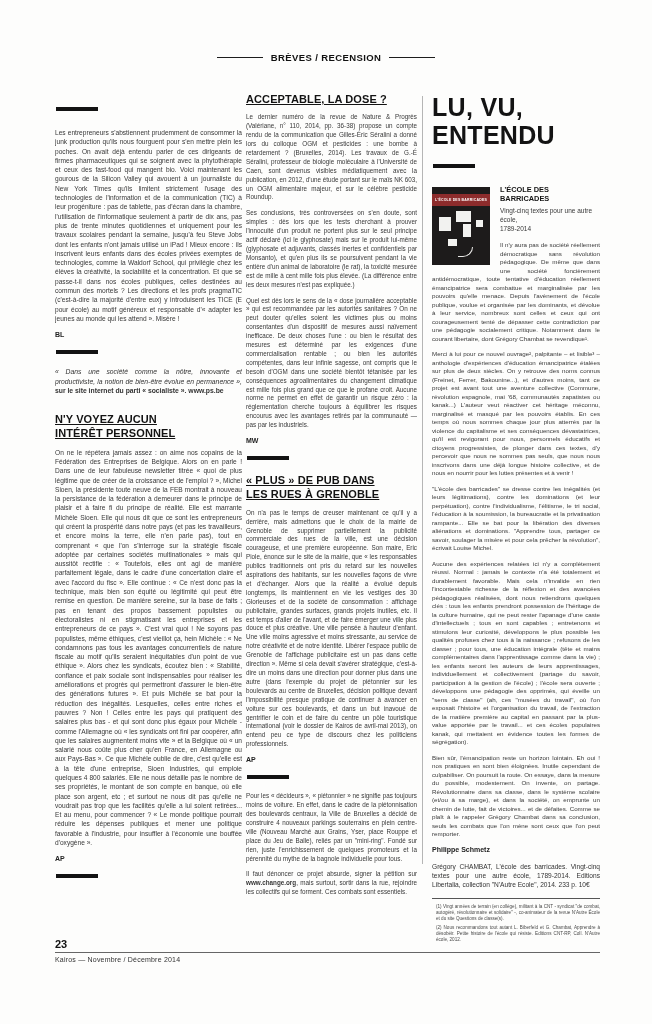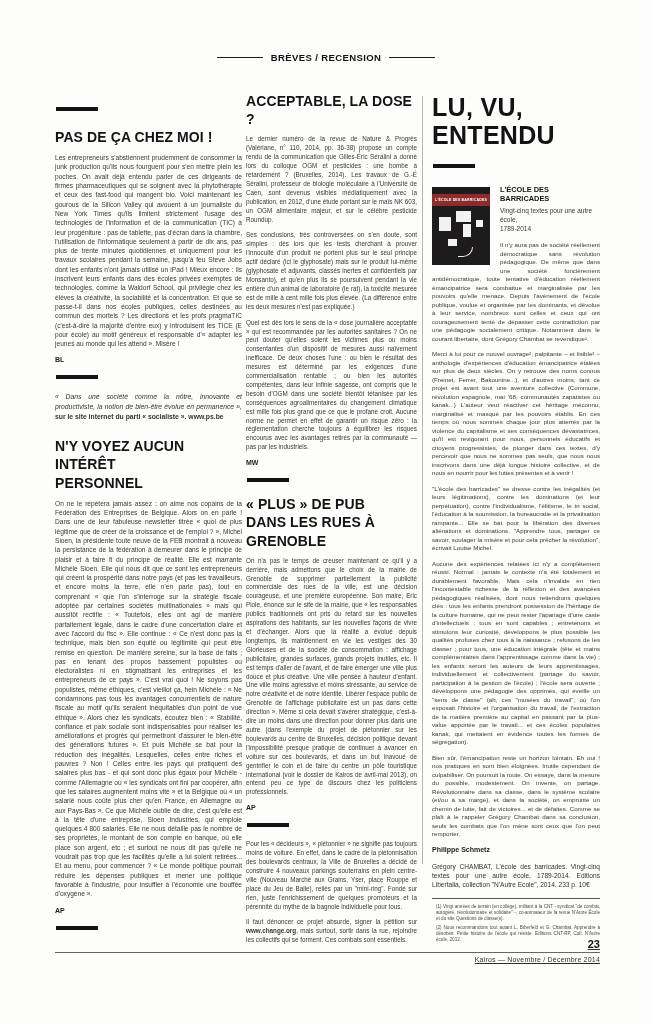--- a/index.html
+++ b/index.html
@@ -12,21 +12,21 @@
   .col{position:absolute;top:92px;height:852px;overflow:hidden;}
   .col-l{left:55px;width:187px;}
   .col-m{left:246px;width:171px;}
   .col-r{left:432px;width:168px;}
   .vdiv{position:absolute;left:422px;top:96px;width:1px;height:768px;background:#b5b5b5;}
   
   .big{font-size:28px;font-weight:bold;color:#131313;letter-spacing:.4px;line-height:1.02;margin:2px 0 0;}
   .big-r{font-size:25px;font-weight:bold;color:#131313;letter-spacing:.3px;line-height:1.1;margin:2px 0 0;}
   .rulet{width:42px;height:4px;background:#131313;border:none;margin:15px 0 17px 1px;}
   .rules{width:42px;height:4px;background:#131313;border:none;margin:12px 0 13px 1px;}
-  .h-art{font-size:14px;font-weight:bold;color:#131313;line-height:1.3;margin:0 0 7px;letter-spacing:.1px;}
+  .h-art{font-size:11px;font-weight:bold;color:#131313;line-height:1.3;margin:0 0 7px;letter-spacing:.1px;text-decoration:underline;}
   .mw130{max-width:132px;}
   .mw145{max-width:148px;}
   
   .bp{font-size:6.6px;line-height:9.3px;text-align:justify;margin:0 0 8px;color:#383838;}
   .col-m .bp{font-size:6.3px;line-height:8.9px;margin:0 0 7px;}
   .col-r .bp{font-size:6.2px;line-height:8.5px;margin:0 0 7px;}
   .sig{font-size:7px;font-weight:bold;color:#222;margin:3px 0 0;}
   .pq{font-size:6.8px;line-height:9.6px;text-align:justify;color:#333;margin:0;}
   .pq .it{font-style:italic;}
   .pq .bd{font-weight:bold;font-style:normal;}
@@ -42,41 +42,40 @@
   .cover .s4{position:absolute;left:44px;top:33px;width:7px;height:7px;background:#f2f2f0;}
   .cover .s5{position:absolute;left:16px;top:52px;width:9px;height:7px;background:#f2f2f0;}
   .cover .squig{position:absolute;left:26px;top:60px;width:14px;height:9px;border:1px solid #e8e8e6;border-top:none;border-left:none;border-radius:0 0 10px 0;}
   .btitle{font-size:7.4px;font-weight:bold;color:#131313;margin:0 0 3px;}
   .bsub{font-size:6.5px;color:#383838;line-height:9px;margin:0;}
   .bookhead .bp{margin-top:8px;}
   .refp{font-size:6.6px;line-height:9.2px;color:#333;text-align:justify;margin:9px 0 0;}
   .fnrule{border:none;border-top:1px solid #555;margin:9px 0 5px;}
   .fn{font-size:4.6px;line-height:6px;color:#4a4a4a;text-align:justify;margin:0 0 3px;padding-left:4px;}
   
-  .footer{position:absolute;left:55px;width:545px;top:938px;text-align:right;text-decoration:underline;}
+  .footer{position:absolute;left:55px;width:545px;top:938px;text-align:left;}
   .footer .pn{font-size:11px;font-weight:bold;color:#111;margin:0 0 2px;}
   .footer .frule{border:none;border-top:1px solid #666;margin:0 0 3px;}
   .footer .jn{font-size:7px;color:#333;letter-spacing:.2px;}
 </style>
 </head>
 <body>
 
 <div class="page">
 
   <div class="hdr">
     <div class="hline"></div>
     <div class="htxt">BRÈVES / RECENSION</div>
     <div class="hline"></div>
   </div>
 
   <div class="col col-l">
     <div class="rulet"></div>
 
     <section>
-      <h2 class="h-art">PAS DE ÇA CHEZ MOI !</h2>
       <p class="bp">Les entrepreneurs s'abstiennent prudemment de consommer la junk production qu'ils nous fourguent pour s'en mettre plein les poches. On avait déjà entendu parler de ces dirigeants de firmes pharmaceutiques qui se soignent avec la phytothérapie et ceux des fast-food qui mangent bio. Voici maintenant les gourous de la Silicon Valley qui avouent à un journaliste du New York Times qu'ils limitent strictement l'usage des technologies de l'information et de la communication (TIC) à leur progéniture : pas de tablette, pas d'écran dans la chambre, l'utilisation de l'informatique seulement à partir de dix ans, pas plus de trente minutes quotidiennes et uniquement pour les travaux scolaires pendant la semaine, jusqu'à feu Steve Jobs dont les enfants n'ont jamais utilisé un iPad ! Mieux encore : ils inscrivent leurs enfants dans des écoles privées exemptes de technologies, comme la Waldorf School, qui privilégie chez les élèves la créativité, la sociabilité et la concentration. Et que se passe-t-il dans nos écoles publiques, celles destinées au commun des mortels ? Les directions et les profs pragmaTIC (c'est-à-dire la majorité d'entre eux) y introduisent les TICE (E pour école) au motif généreux et responsable d'« adapter les jeunes au monde qui les attend ». Misère !</p>
       <div class="sig">BL</div>
     </section>
 
     <div class="rules"></div>
 
     <p class="pq"><span class="it">« Dans une société comme la nôtre, innovante et productiviste, la notion de bien-être évolue en permanence », </span><span class="bd">sur le site internet du parti « socialiste ». www.ps.be</span></p>
 
     <section style="margin-top:16px;">
       <h2 class="h-art mw130">N'Y VOYEZ AUCUN INTÉRÊT PERSONNEL</h2>

